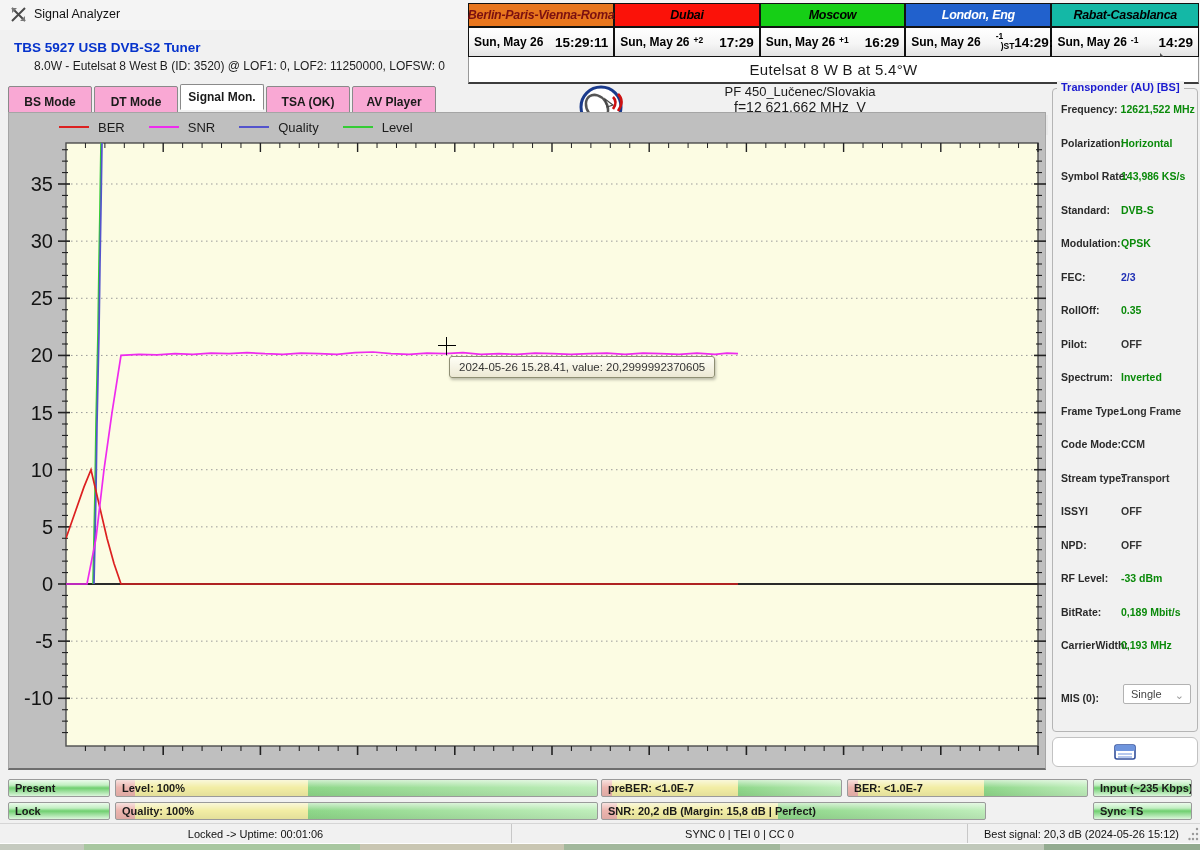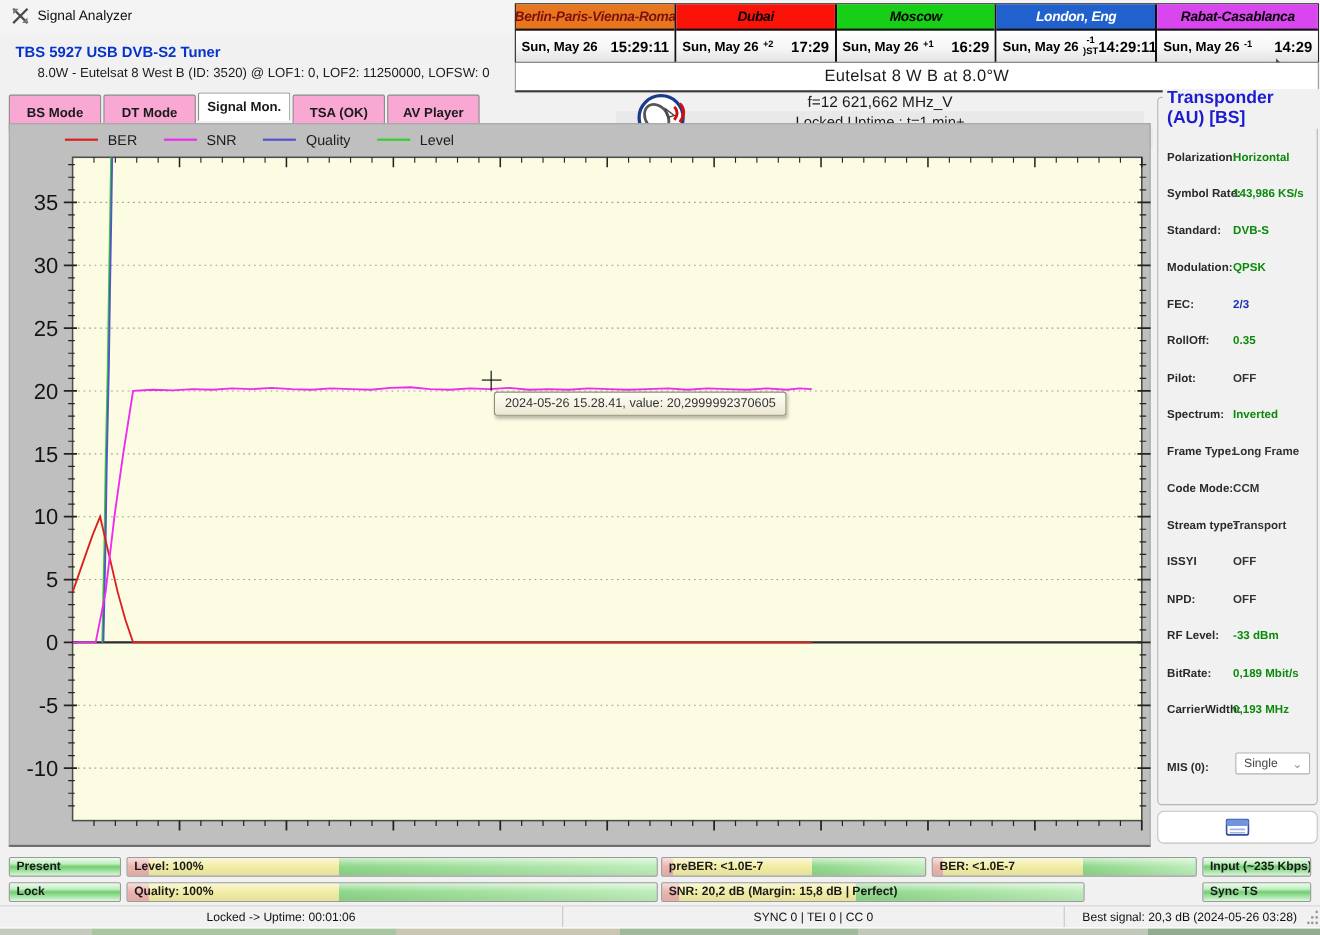--- a/index.html
+++ b/index.html
@@ -13,21 +13,21 @@
 
   
   .clocks { position:absolute; left:468px; top:3px; width:731px; height:54px; display:flex; background:#fff; border:1px solid #111; }
   .clock-col { width:146.2px; display:flex; flex-direction:column; border-right:2px solid #111; }
   .clock-col:last-child { border-right:none; }
   .clock-head { height:24px; border-bottom:2px solid #111; font-style:italic; font-weight:bold; font-size:12.5px; letter-spacing:-0.3px; display:flex; align-items:center; justify-content:center; white-space:nowrap; }
   .clock-body { flex:1; background:linear-gradient(180deg,#ffffff 0%,#f6f6f6 55%,#e3e3e3 100%); display:flex; align-items:center; padding:0 5px; font-weight:bold; color:#000; }
   .clock-date { font-size:12px; white-space:nowrap; }
   .clock-off { font-size:8.5px; margin-left:4px; line-height:8px; text-align:center; }
   .clock-off .sup { display:block; transform:translateY(-2px); }
-  .clock-off .osub { display:block; }
+  .clock-off .osub { display:block;margin-left:16px; }
   .clock-time { margin-left:auto; font-size:13.5px; white-space:nowrap; }
   .clock-grip { position:absolute; left:1160px; top:53px; width:0; height:0; border-left:9px solid transparent; border-bottom:9px solid #3a3a3a; transform:rotate(90deg); opacity:.85; }
 
   
   .tuner-title { position:absolute; left:14px; top:40px; font-size:13.5px; font-weight:bold; color:#0633cc; }
   .tuner-sub { position:absolute; left:34px; top:59px; font-size:12px; color:#1c1c1c; }
 
   
   .hdr-row1 { position:absolute; left:468px; top:57px; width:731px; height:27px; background:#fff; border-bottom:2px solid #3c3c3c; border-left:1px solid #999; border-right:1px solid #999; display:flex; align-items:center; justify-content:center; font-size:15px; color:#1a1a1a; letter-spacing:.3px; }
   .hdr-rows { position:absolute; left:560px; top:84px; width:480px; text-align:center; color:#1a1a1a; }
@@ -52,21 +52,21 @@
   .legend-label { font-size:13px; color:#1c1c1c; }
   .chart-svg { position:absolute; left:0; top:0; }
 
   
   .tooltip { position:absolute; left:449px; top:356px; height:22px; padding:0 9px; background:linear-gradient(180deg,#fffff6,#ece8d4); border:1px solid #8f8f74; border-radius:3px; box-shadow:1px 2px 3px rgba(0,0,0,.25); font-size:11.5px; color:#333; line-height:20px; white-space:nowrap; }
   .crosshair-h { position:absolute; left:438px; top:345px; width:18px; height:0; border-top:1.6px solid #000; }
   .crosshair-v { position:absolute; left:446px; top:337px; width:0; height:18px; border-left:1.6px solid #000; }
 
   
   .tpanel { position:absolute; left:1052px; top:88px; width:146px; height:644px; border:1px solid #b5b5b5; border-radius:4px; }
-  .tpanel-title { position:absolute; left:1057px; top:81px; background:#f1f1f1; padding:0 4px; font-size:16px; font-weight:bold; color:#1b1bd0; }
+  .tpanel-title { position:absolute; left:1057px; top:81px; background:#f1f1f1; padding:0 4px; font-size:11px; font-weight:bold; color:#1b1bd0;text-align:center; }
   .trows { position:absolute; left:8px; top:14px; right:4px; }
   .trow { height:33.5px; display:flex; align-items:flex-start; }
   .tlabel { width:57px; font-size:10.5px; font-weight:bold; color:#2a2a2a; white-space:nowrap; }
   .tval { margin-left:3px; font-size:10.5px; font-weight:bold; white-space:nowrap; }
   .tval.green { color:#0a8a0a; }
   .tval.dark { color:#333; }
   .tval.blue { color:#1f2fb4; }
   .mis-row { position:absolute; left:8px; top:595px; right:6px; display:flex; align-items:flex-end; }
   .mis-select { margin-left:auto; width:68px; height:20px; background:#fff; border:1px solid #b2b2b2; border-radius:2px; font-size:11px; color:#444; line-height:18px; padding-left:7px; position:relative; }
   .mis-select .chev { position:absolute; right:6px; top:1px; color:#9a9a9a; font-size:11px; }
@@ -138,38 +138,39 @@
       <div class="clock-body">
         <span class="clock-date">Sun, May 26</span>
         <span class="clock-off">
           <span class="sup">-1</span>
           <span class="osub">)ST</span>
         </span>
         <span class="clock-time">14:29:11</span>
       </div>
     </div>
     <div class="clock-col">
-      <div class="clock-head" style="background: #d946ef; color: rgb(0, 0, 0);">Rabat-Casablanca</div>
+      <div class="clock-head" style="background: #14b8a6; color: rgb(0, 0, 0);">Rabat-Casablanca</div>
       <div class="clock-body">
         <span class="clock-date">Sun, May 26</span>
         <span class="clock-off">
           <span class="sup">-1</span>
         </span>
         <span class="clock-time">14:29</span>
       </div>
     </div>
   </div>
 <div class="clock-grip"></div>
 
 <div class="tuner-title">TBS 5927 USB DVB-S2 Tuner</div>
 <div class="tuner-sub">8.0W - Eutelsat 8 West B (ID: 3520) @ LOF1: 0, LOF2: 11250000, LOFSW: 0</div>
 
-<div class="hdr-row1">Eutelsat 8 W B at 8.0°W</div>
+<div class="hdr-row1">Eutelsat 8 W B at 5.4°W</div>
 <div class="hdr-band"></div>
 <div class="hdr-rows">
+  <div class="hdr-l2">PF 450_Lučenec/Slovakia</div>
   <div class="hdr-l3">f=12 621,662 MHz_V</div>
   <div class="hdr-l4">Locked Uptime : t=1 min+</div>
 </div>
 
 <svg class="logo" viewBox="0 0 56 51">
   <circle cx="26" cy="22" r="20" fill="#ffffff" stroke="#1a3a8c" stroke-width="3"></circle>
   <ellipse cx="22" cy="22" rx="10" ry="13" fill="none" stroke="#555" stroke-width="2.5" transform="rotate(-35 22 22)"></ellipse>
   <line x1="20" y1="30" x2="30" y2="38" stroke="#555" stroke-width="2"></line>
   <path d="M30 14 L38 20 L32 22 Z" fill="none" stroke="#444" stroke-width="1.2"></path>
   <path d="M38 12 q5 5 0 12 M43 9 q7 7 0 17" fill="none" stroke="#cc1111" stroke-width="2.6"></path>
@@ -541,21 +542,21 @@
 <div class="bar tri r1 b-ber">BER: &lt;1.0E-7</div>
 <div class="bar green r1 b-input">Input (~235 Kbps)</div>
 <div class="bar green r2 b-lock">Lock</div>
 <div class="bar tri r2 b-quality">Quality: 100%</div>
 <div class="bar tri r2 b-snr">SNR: 20,2 dB (Margin: 15,8 dB | Perfect)</div>
 <div class="bar green r2 b-sync">Sync TS</div>
 
 <div class="statusbar">
   <div class="sb-cell sb-1">Locked -&gt; Uptime: 00:01:06</div>
   <div class="sb-cell sb-2">SYNC 0 | TEI 0 | CC 0</div>
-  <div class="sb-cell sb-3">Best signal: 20,3 dB (2024-05-26 03:28)</div>
+  <div class="sb-cell sb-3">Best signal: 20,3 dB (2024-05-26 15:12)</div>
   <div class="sb-grip">
     <svg width="12" height="18" viewBox="0 0 12 18" style="position:absolute;right:0;bottom:1px;">
       <circle cx="9" cy="15" r="1.2" fill="#999"></circle>
         <circle cx="9" cy="10" r="1.2" fill="#999"></circle>
       <circle cx="9" cy="5" r="1.2" fill="#999"></circle>
         <circle cx="5" cy="15" r="1.2" fill="#999"></circle>
       <circle cx="5" cy="10" r="1.2" fill="#999"></circle>
         <circle cx="1.5" cy="15" r="1.2" fill="#999"></circle>
     </svg>
   </div>

